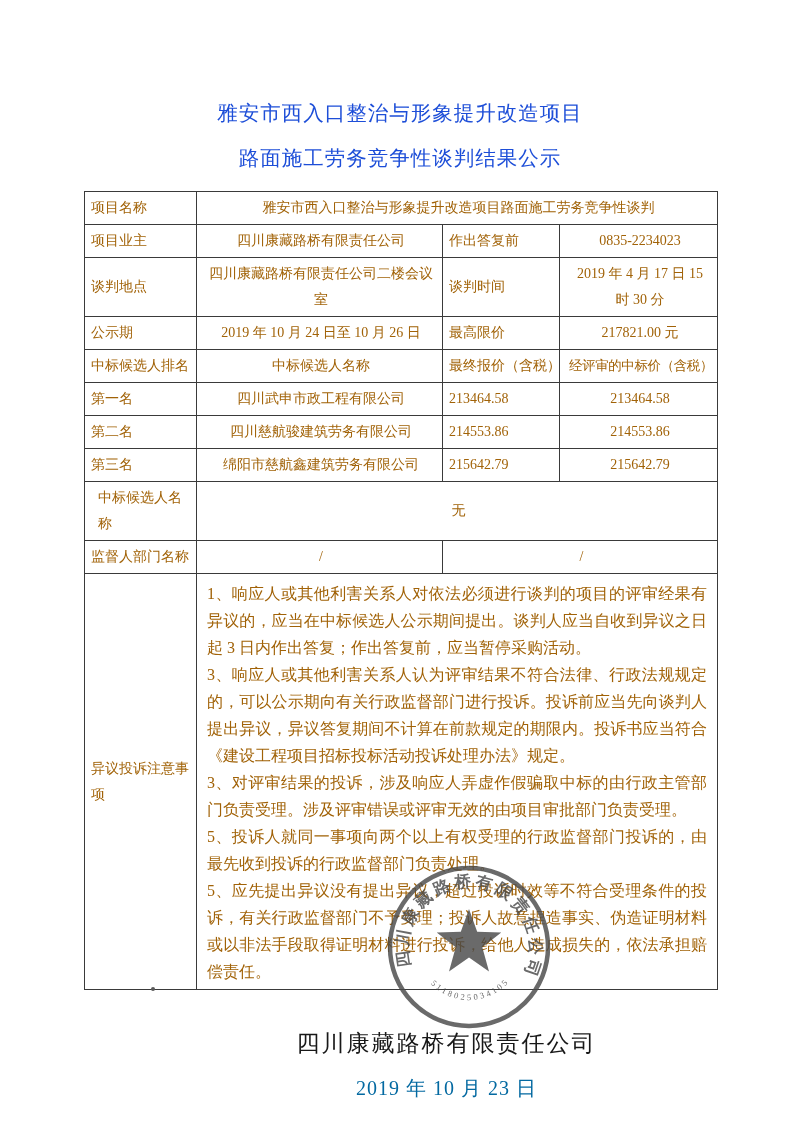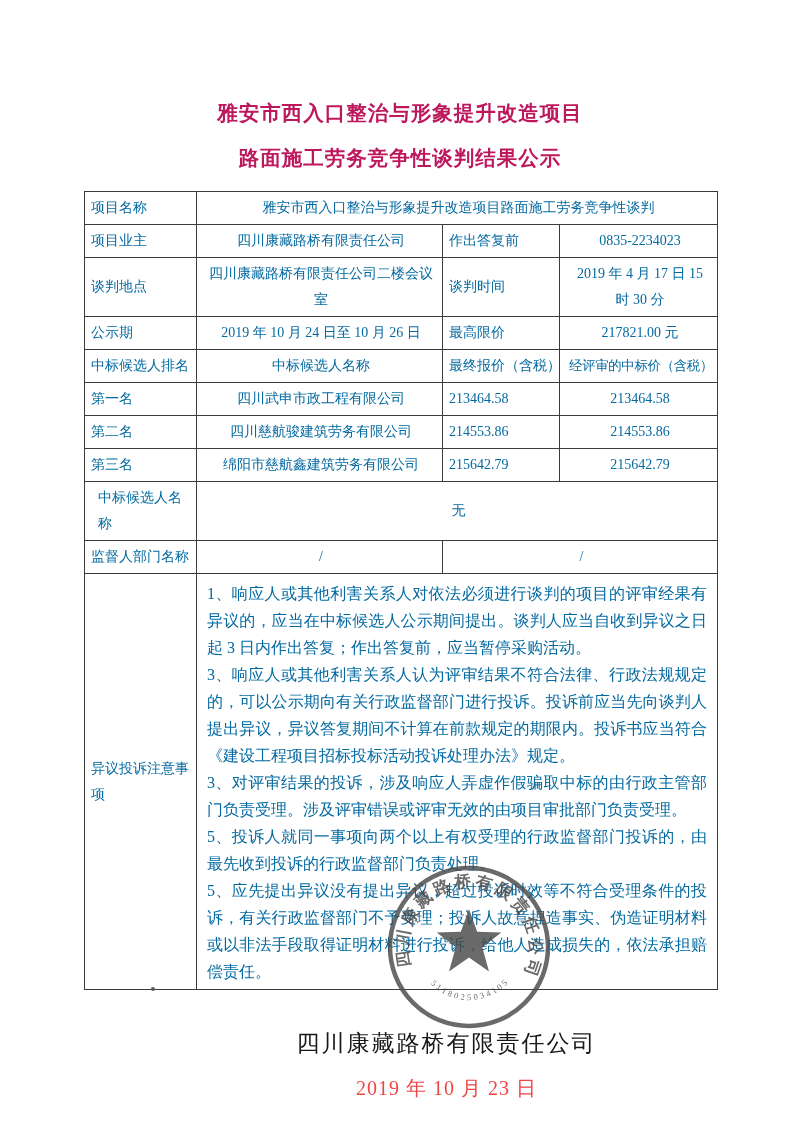--- a/index.html
+++ b/index.html
@@ -8,31 +8,31 @@
     width: 800px; height: 1122px;
     position: relative;
     background: #ffffff;
     color: #1a1a1a;
     font-family: "Liberation Serif", "DejaVu Serif", serif;
     overflow: hidden;
   }
   .title-wrap { padding-top: 101px; text-align: center; }
   .doc-title {
     margin: 0 0 21px 0;
-    font-size: 20.5px; font-weight: 700;
+    font-size: 20.5px; font-weight: 400;
     letter-spacing: 1px; line-height: 24px;
-    color: #be185d;
+    color: #1d4ed8;
   }
   table.notice-table {
     border-collapse: collapse;
     table-layout: fixed;
     width: 633px;
     margin: 16px 0 0 84px;
     font-size: 14px;
-    color: #0369a1;
+    color: #a16207;
   }
   .notice-table td {
     border: 1px solid #3a3a3a;
     padding: 3px 6px;
     line-height: 26px;
     vertical-align: middle;
     overflow: hidden;
   }
   .notice-table td.val { padding-left: 9px; text-align: center; }
   .notice-table tr.r-std  td { height: 27px; }
@@ -48,21 +48,21 @@
   }
   .notice-cell p {
     margin: 0; text-align: justify;
     line-height: 27px;
   }
   .sig-block {
     width: 633px; margin: 38px 0 0 130px;
     text-align: center; position: relative; z-index: 2;
   }
   .sig-company { font-size: 23px; letter-spacing: 2px; color: #181818; }
-  .sig-date { font-size: 20px; letter-spacing: 1px; margin-top: 16px; color: #ef4444; }
+  .sig-date { font-size: 20px; letter-spacing: 1px; margin-top: 16px; color: #0369a1; }
   .stamp {
     position: absolute; left: 383px; top: 861px;
     width: 172px; height: 172px;
     z-index: 3; opacity: 0.82;
     pointer-events: none;
   }
   .speck {
     position: absolute; left: 151px; top: 987px;
     width: 4px; height: 4px; border-radius: 50%;
     background: #5a5a5a;

